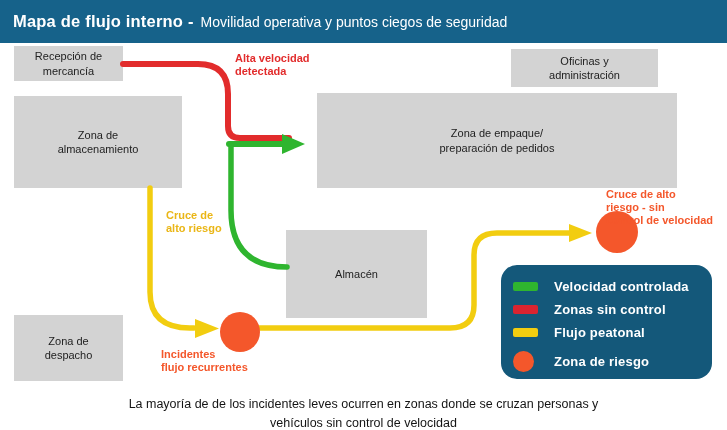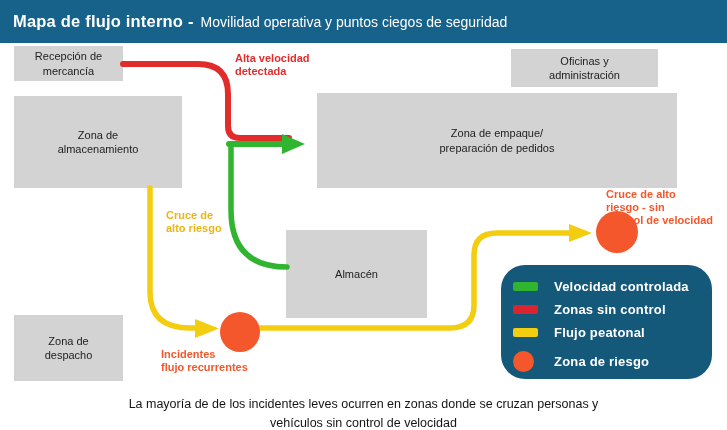--- a/index.html
+++ b/index.html
@@ -32,21 +32,21 @@
   .note{
     position:absolute;font-size:11px;font-weight:600;line-height:1.2;white-space:pre-line;
   }
   .n-red{left:235px;top:52px;color:#e22c2c;}
   .n-yellow{left:166px;top:209px;color:#eab616;}
   .n-orange1{left:161px;top:348px;color:#f4572b;}
   .n-orange2{left:606px;top:188px;color:#f4572b;}
   
   .legend{
     position:absolute;left:501px;top:265px;width:211px;height:114px;
-    background:#14587a;border-radius:24px;box-sizing:border-box;padding:10px 0 0 12px;
+    background:#14587a;border-radius:16px;box-sizing:border-box;padding:10px 0 0 12px;
   }
   .lg-row{display:flex;align-items:center;height:23px;}
   .lg-row.last{height:34px;}
   .lg-ic{width:41px;display:flex;align-items:center;}
   .sw{width:25px;height:9px;border-radius:2px;}
   .sw-green{background:#2fb52f;}
   .sw-red{background:#da2430;}
   .sw-yellow{background:#f2cd10;}
   .dot{width:21px;height:21px;border-radius:50%;background:#f4572b;}
   .lg-label{color:#fff;font-size:13px;font-weight:600;letter-spacing:.2px;}

